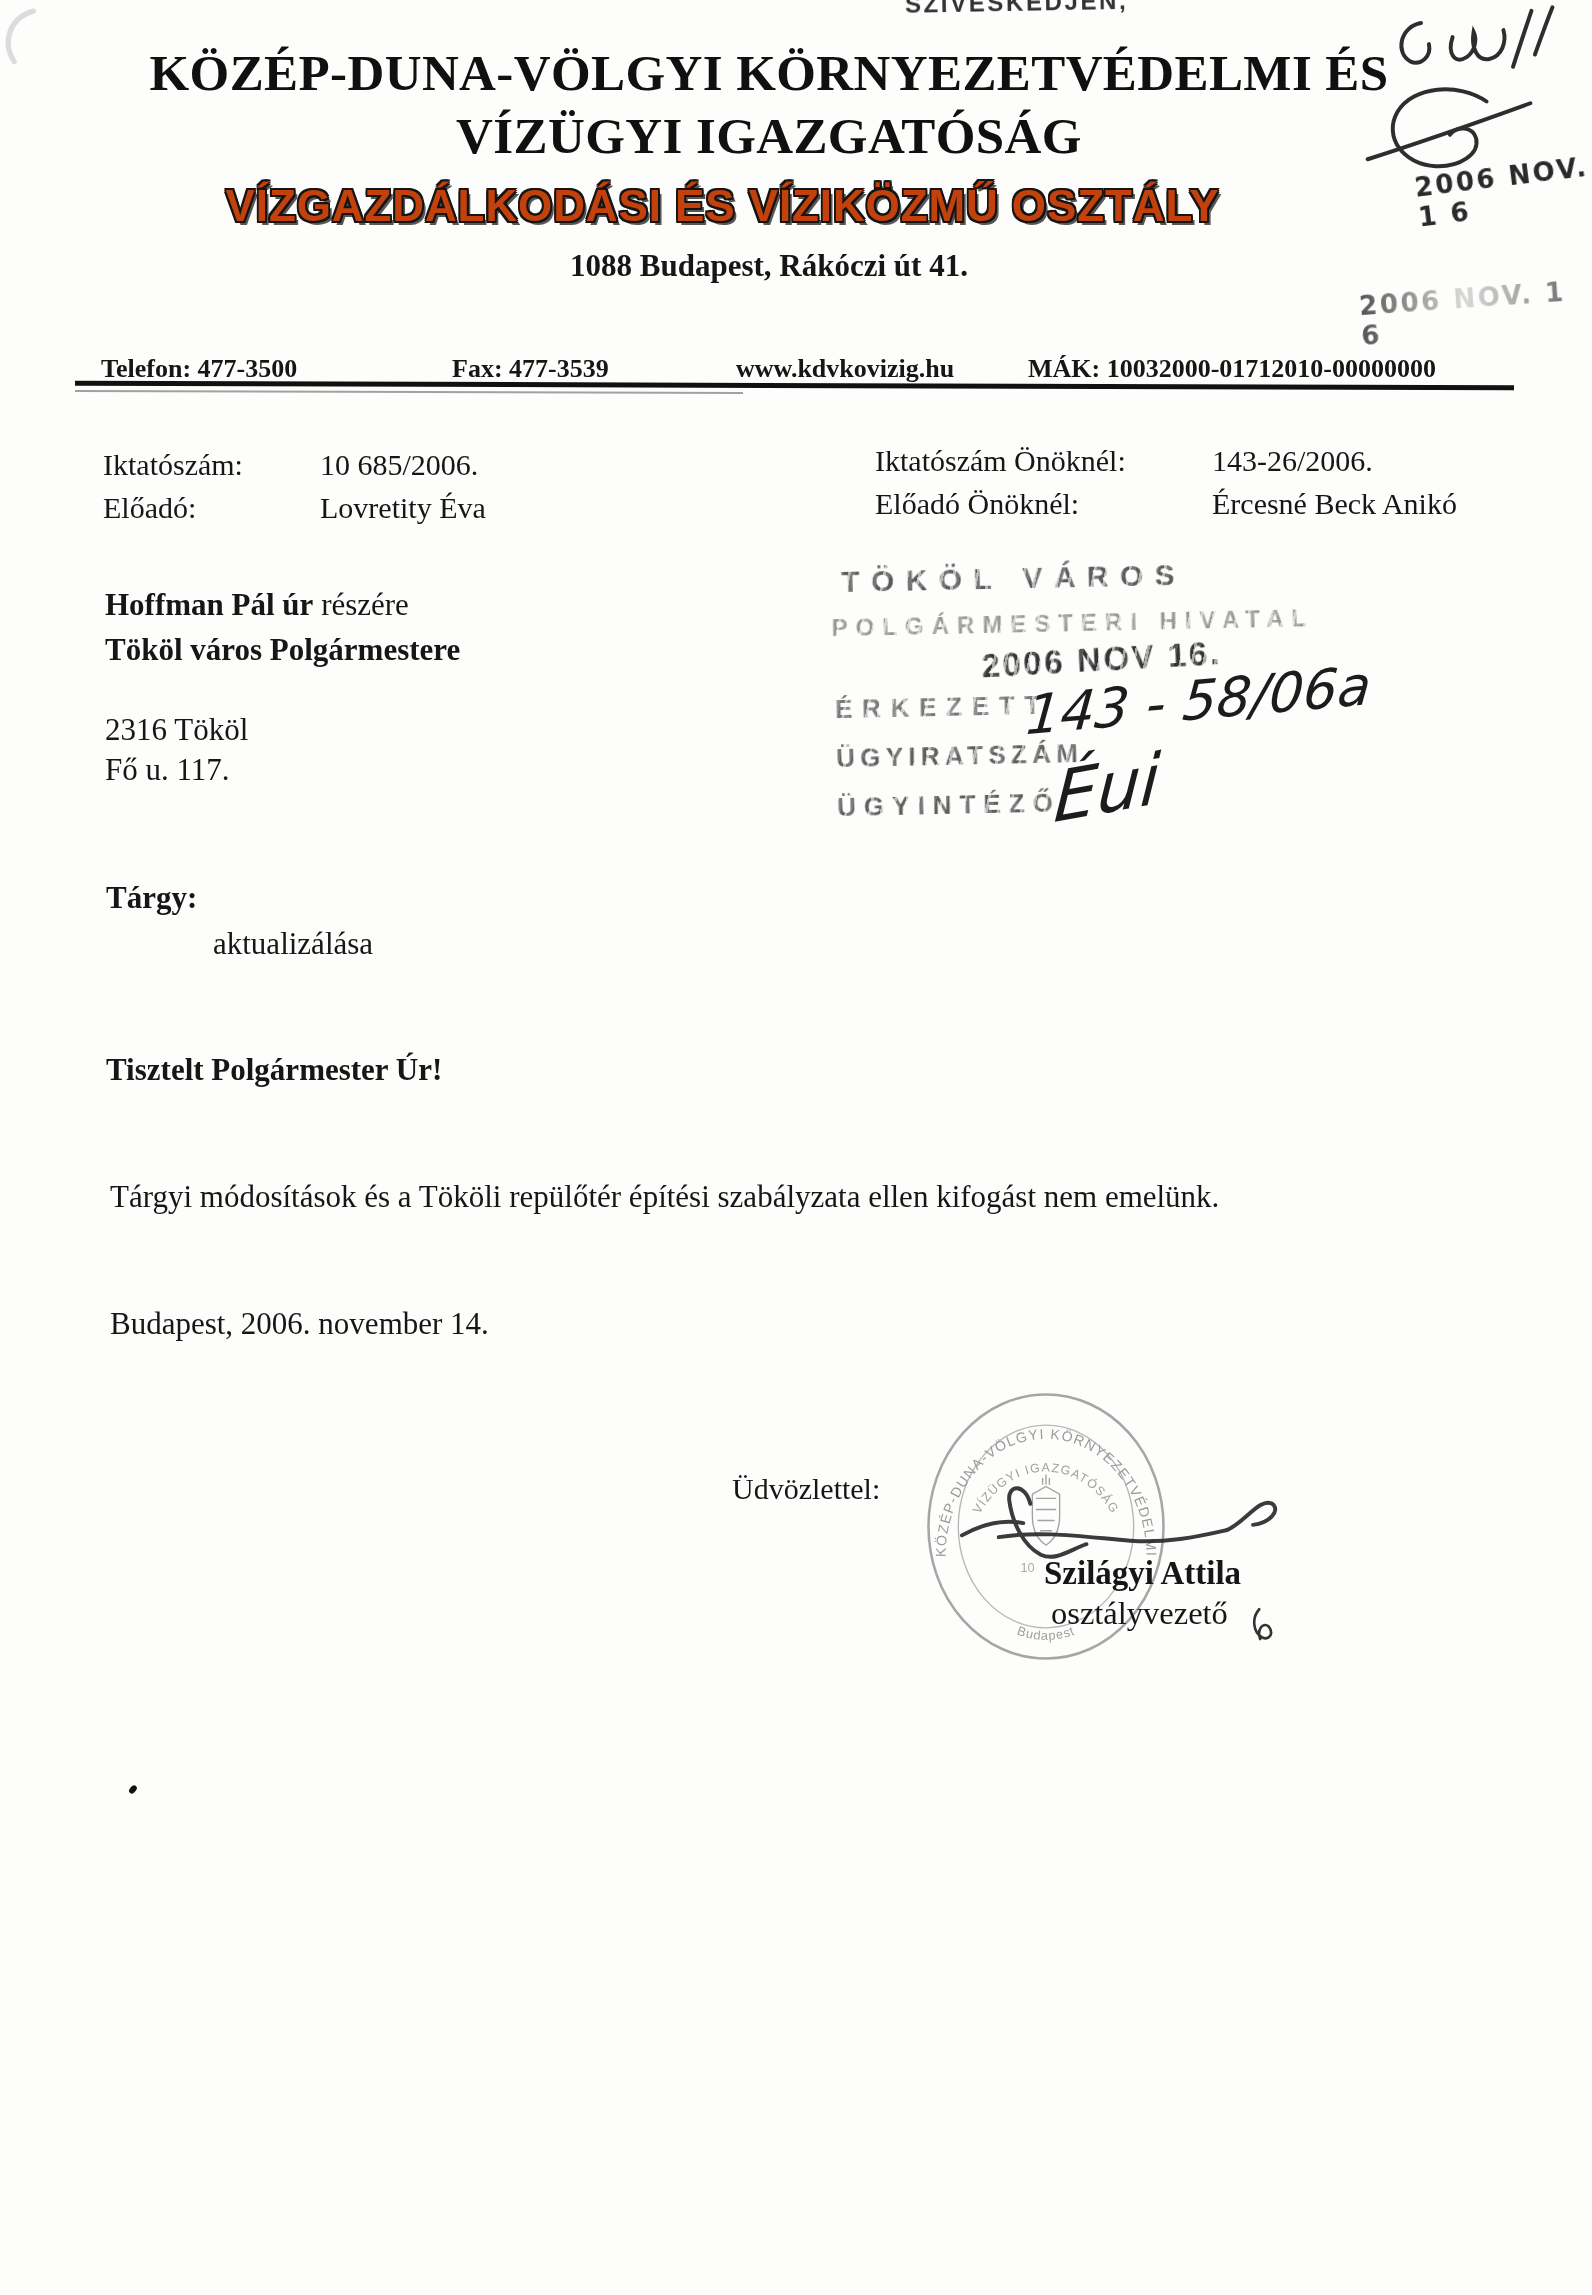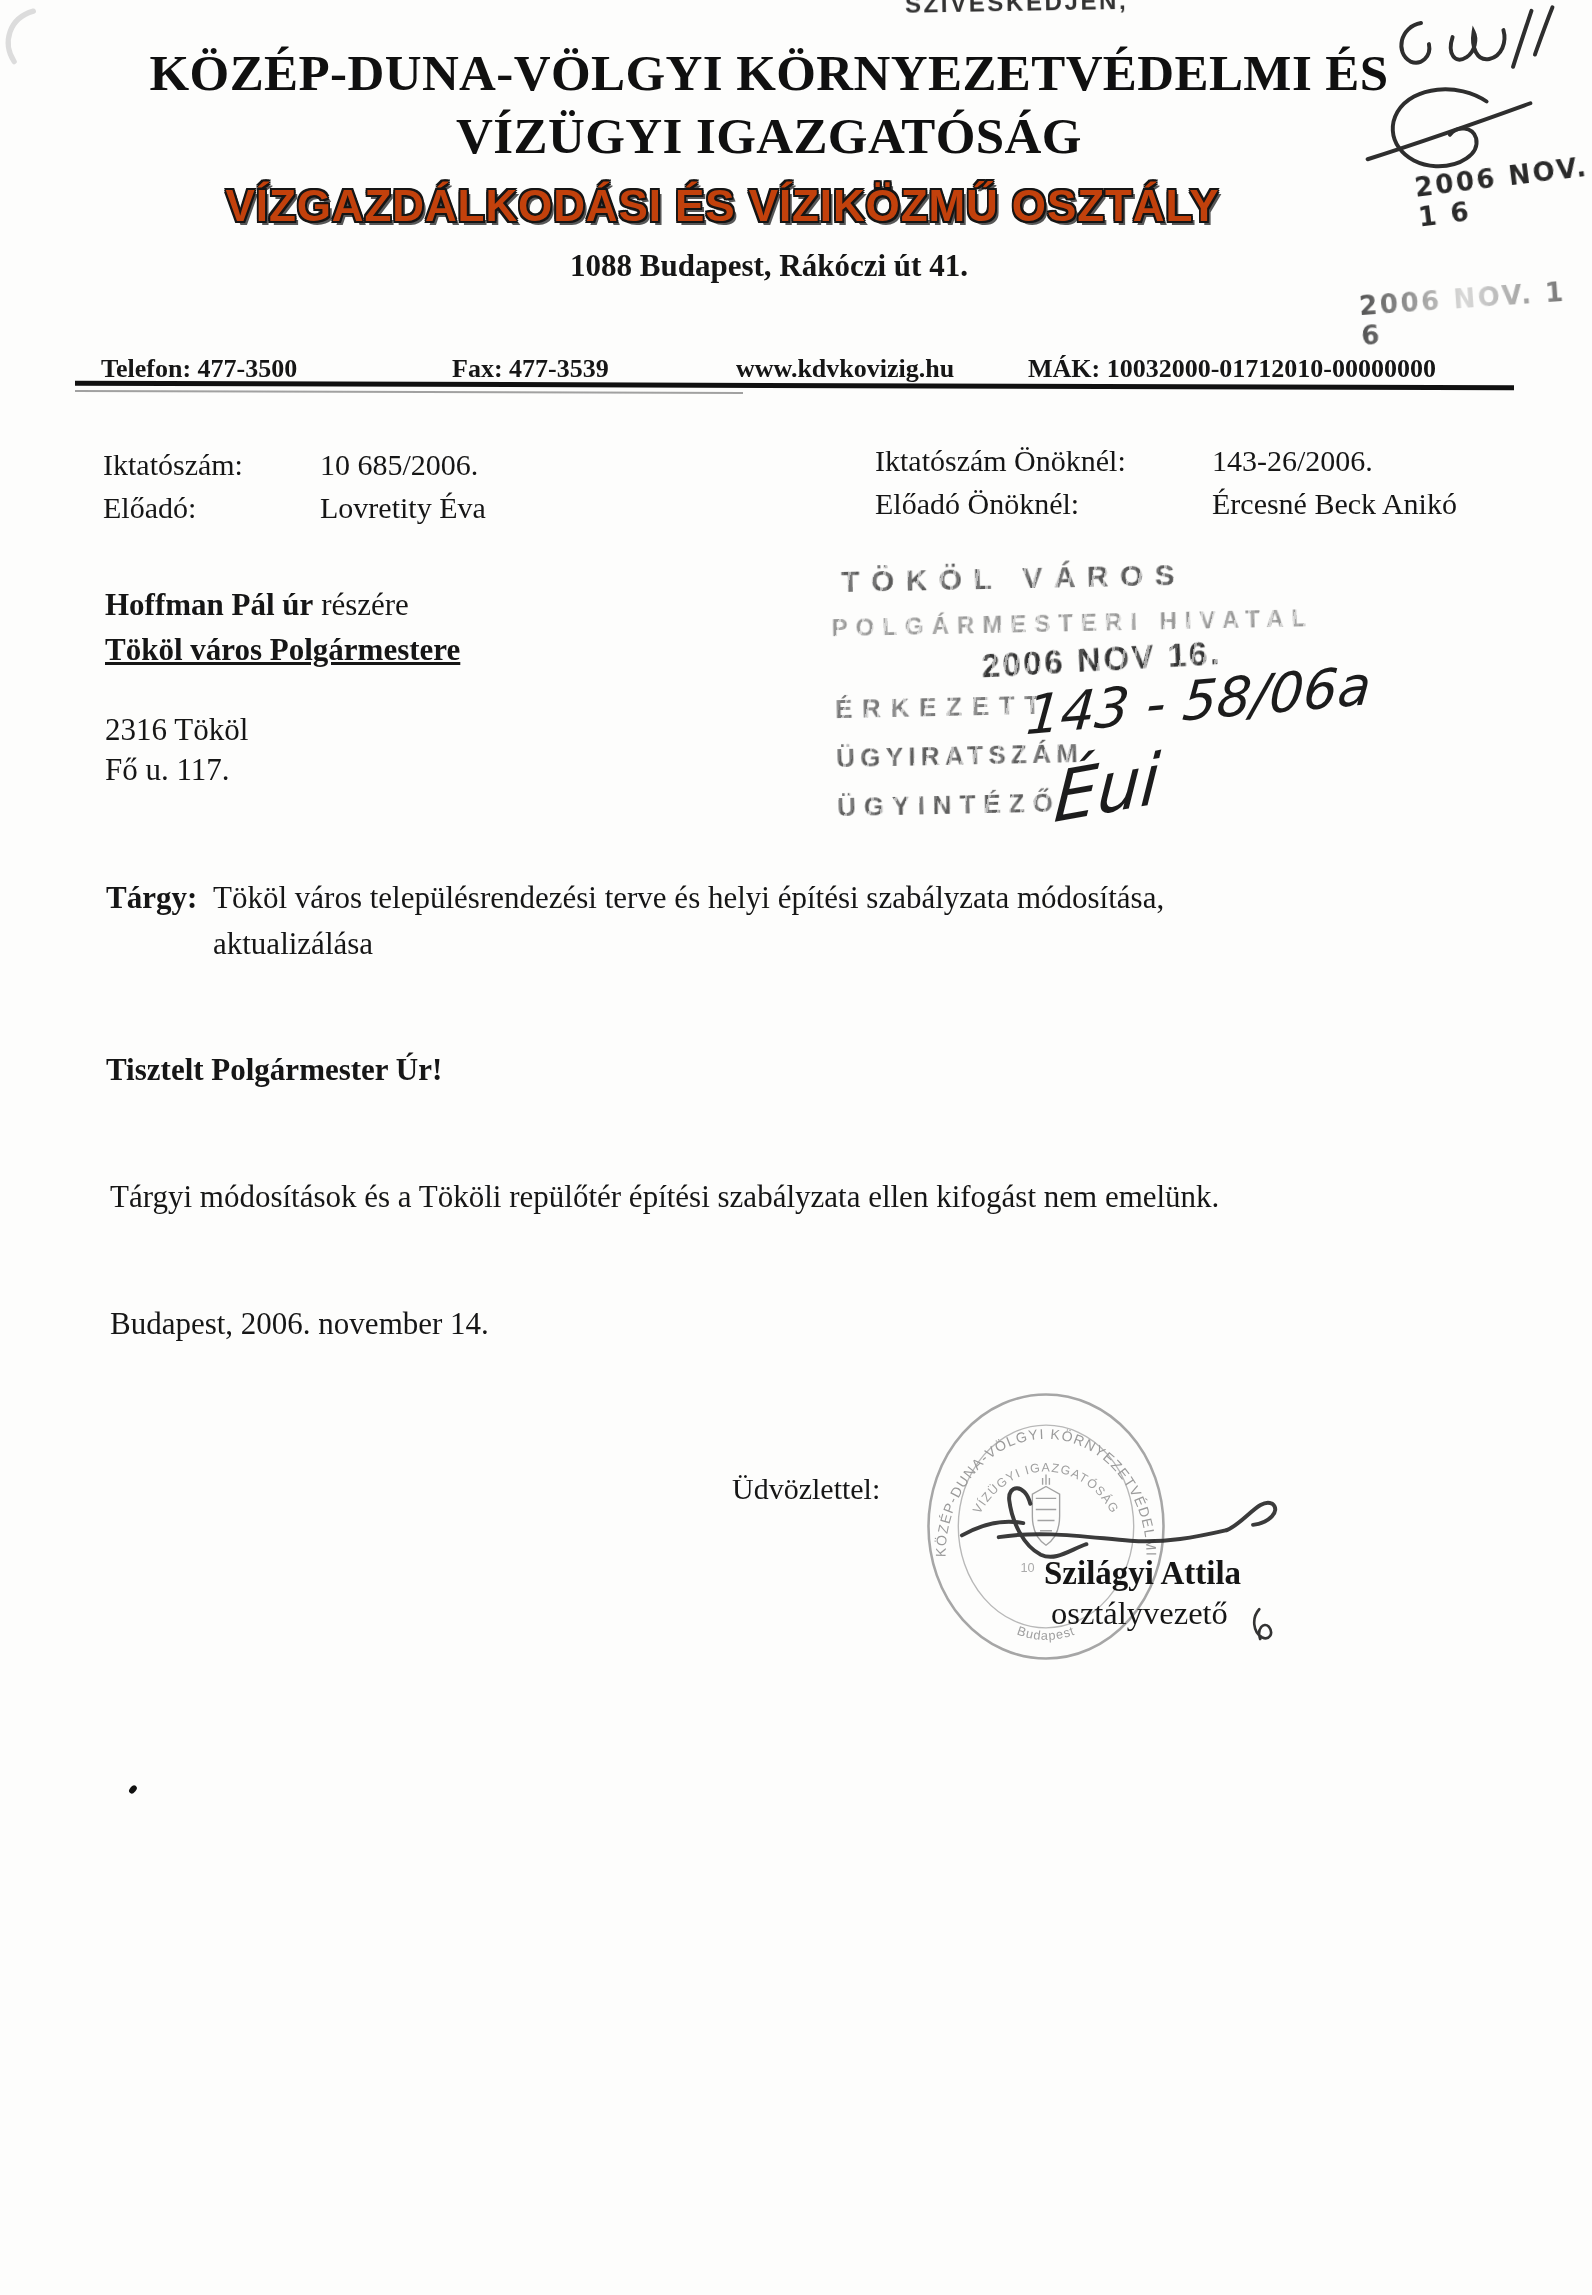--- a/index.html
+++ b/index.html
@@ -37,21 +37,21 @@
 
   
   .ref{font-size:30px;margin-top:28px;}
   .ref-l-label{left:103px;} .ref-l-value{left:320px;}
   .ref-r-label{left:875px;} .ref-r-value{left:1212px;}
   .ref-row1l{top:420px;} .ref-row2l{top:463px;}
   .ref-row1r{top:416px;} .ref-row2r{top:459px;}
 
   
   .addr{left:105px;font-size:31px;}
-  .addr-name{top:587px;} .addr-role{top:632px;font-weight:bold;text-decoration:underline;}
+  .addr-name{top:587px;} .addr-role{top:632px;font-weight:bold;}
   .addr-postal{top:712px;} .addr-street{top:752px;}
   .bold{font-weight:bold;}
 
   
   .rstamp{left:826px;top:555px;width:510px;height:272px;
     transform:rotate(-1.2deg);
     font-family:"Liberation Sans",sans-serif;font-weight:bold;color:#3d3d3d;
     filter:blur(0.4px) contrast(1.3);
     -webkit-mask-image:repeating-linear-gradient(103deg,rgba(0,0,0,.95) 0 4.4px,rgba(0,0,0,.4) 4.4px 7px,rgba(0,0,0,.8) 7px 11.4px);
     mask-image:repeating-linear-gradient(103deg,rgba(0,0,0,.95) 0 4.4px,rgba(0,0,0,.4) 4.4px 7px,rgba(0,0,0,.8) 7px 11.4px);}
@@ -159,21 +159,20 @@
     <div class="abs rs-line2">POLGÁRMESTERI HIVATAL</div>
     <div class="abs rs-date">2006 NOV 16.</div>
     <div class="abs rs-arrived">ÉRKEZETT</div>
     <div class="abs rs-filelabel">ÜGYIRATSZÁM</div>
     <div class="abs rs-clerklabel">ÜGYINTÉZŐ</div>
   </div>
   <div class="abs hand hand-filenumber">143 - 58/06a</div>
   <div class="abs hand hand-clerk">Éui</div>
 
   <div class="abs subject-label">Tárgy:</div>
-  <div class="abs subject-1">Tököl város településrendezési terve és helyi építési szabályzata módosítása,</div>
   <div class="abs subject-2">aktualizálása</div>
 
   <div class="abs salutation">Tisztelt Polgármester Úr!</div>
   <div class="abs bodytext">Tárgyi módosítások és a Tököli repülőtér építési szabályzata ellen kifogást nem emelünk.</div>
   <div class="abs dateline">Budapest, 2006. november 14.</div>
   <div class="abs closing">Üdvözlettel:</div>
 
   <svg class="abs" style="left:914px;top:1386px;" width="264" height="281" viewBox="0 0 300 330">
     <defs>
       <path id="arcTop" d="M 40,250 A 118,138 0 1 1 260,250" fill="none"></path>

